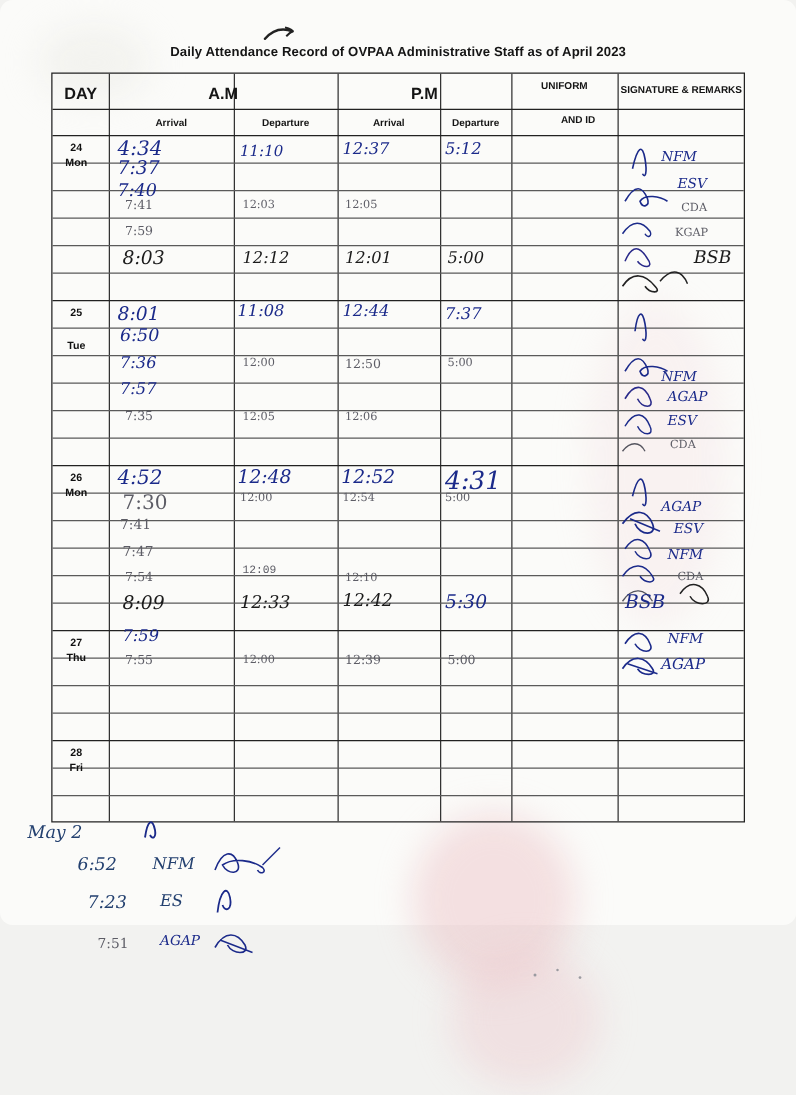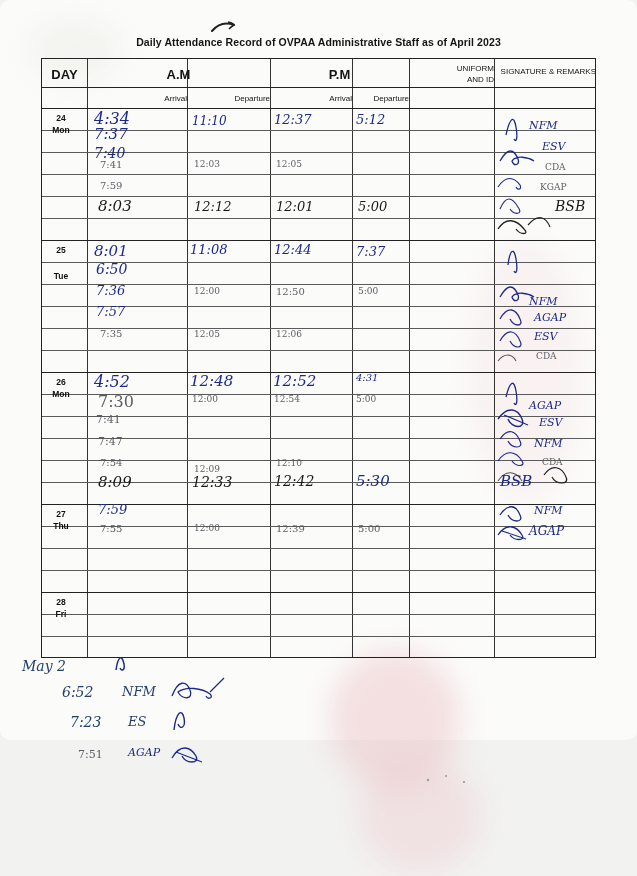--- a/index.html
+++ b/index.html
@@ -37,21 +37,21 @@
     border:1px solid #222;
     box-sizing:border-box;
   }
   .vline{position:absolute;top:0;bottom:0;width:1px;background:#333;}
   .hline{position:absolute;left:0;right:0;height:1px;background:#5a5a5a;}
   .hline.strong{background:#222;height:1px;}
   .cellhdr{
     position:absolute;text-align:center;font-size:13px;color:#141414;
     font-weight:bold;
   }
-  .cellhdr.sm{font-weight:normal;font-size:8px;text-align:right;}
+  .cellhdr.sm{font-weight:bold;font-size:8px;}
 
   .daynum{
     position:absolute;font-size:8.5px;color:#111;font-weight:bold;text-align:center;width:26px;
   }
 
   
   .hw{
     position:absolute;
     font-family:"DejaVu Serif", serif;
     font-style:italic;
@@ -94,21 +94,21 @@
     <div class="vline" style="left:367px;"></div>
     <div class="vline" style="left:452px;"></div>
 
     <div class="hline strong" style="top:28px;"></div>
     <div class="hline strong" style="top:49px;"></div>
 
     <div class="cellhdr" style="left:0;top:8px;width:45px;">DAY</div>
     <div class="cellhdr" style="left:45px;top:8px;width:183px;">A.M</div>
     <div class="cellhdr" style="left:228px;top:8px;width:139px;">P.M</div>
     <div class="cellhdr sm" style="left:367px;top:5px;width:85px;">UNIFORM</div>
-    <div class="cellhdr sm" style="left:367px;top:16px;width:85px;">AND ID</div>
+    <div class="cellhdr sm" style="left:367px;top:32px;width:85px;padding-left:11px;">AND ID</div>
     <div class="cellhdr sm" style="left:452px;top:8px;width:102px;">SIGNATURE &amp; REMARKS</div>
 
     <div class="cellhdr sm" style="left:45px;top:35px;width:100px;">Arrival</div>
     <div class="cellhdr sm" style="left:145px;top:35px;width:83px;">Departure</div>
     <div class="cellhdr sm" style="left:228px;top:35px;width:82px;">Arrival</div>
     <div class="cellhdr sm" style="left:310px;top:35px;width:57px;">Departure</div>
 
     <div class="hline" style="top:71px;"></div>
     <div class="hline" style="top:93px;"></div>
     <div class="hline" style="top:115px;"></div>
@@ -212,32 +212,32 @@
       <path d="M4 120 C10 112, 18 112, 22 120" stroke="#55555f" stroke-width="1.1" fill="none"></path>
     </svg>
     <div class="hw blue" style="left:487px;top:236px;font-size:11px;">NFM</div>
     <div class="hw blue" style="left:492px;top:252px;font-size:11px;">AGAP</div>
     <div class="hw blue" style="left:492px;top:271px;font-size:11px;">ESV</div>
     <div class="hw pencil" style="left:494px;top:292px;font-size:9px;font-style:normal;">CDA</div>
 
     <div class="hw blue" style="left:52px;top:313px;font-size:16px;">4:52</div>
     <div class="hw blue" style="left:148px;top:313px;font-size:15px;">12:48</div>
     <div class="hw blue" style="left:231px;top:313px;font-size:15px;">12:52</div>
-    <div class="hw blue" style="left:314px;top:313px;font-size:10px;">4:31</div>
+    <div class="hw blue" style="left:314px;top:313px;font-size:20px;">4:31</div>
 
     <div class="hw pencil" style="left:56px;top:333px;font-size:16px;font-style:normal;">7:30</div>
     <div class="hw pencil" style="left:150px;top:335px;font-size:9px;font-style:normal;">12:00</div>
     <div class="hw pencil" style="left:232px;top:335px;font-size:9px;font-style:normal;">12:54</div>
     <div class="hw pencil" style="left:314px;top:335px;font-size:9px;font-style:normal;">5:00</div>
 
     <div class="hw pencil" style="left:54px;top:354px;font-size:11px;font-style:normal;">7:41</div>
     <div class="hw pencil" style="left:56px;top:376px;font-size:11px;font-style:normal;">7:47</div>
 
     <div class="hw pencil" style="left:58px;top:398px;font-size:10px;font-style:normal;">7:54</div>
-    <div class="hw pencil" style="left:152px;top:405px;font-size:9px;font-style:normal;">12:09</div>
+    <div class="hw pencil" style="left:152px;top:392px;font-size:9px;font-style:normal;font-family:Liberation Mono, monospace;">12:09</div>
     <div class="hw pencil" style="left:234px;top:399px;font-size:9px;font-style:normal;">12:10</div>
 
     <div class="hw black" style="left:56px;top:414px;font-size:15px;">8:09</div>
     <div class="hw black" style="left:150px;top:415px;font-size:14px;">12:33</div>
     <div class="hw black" style="left:232px;top:414px;font-size:14px;">12:42</div>
     <div class="hw blue" style="left:314px;top:413px;font-size:15px;">5:30</div>
 
     <svg class="sig" style="left:452px;top:312px;width:102px;height:132px;" viewBox="0 0 102 132">
       <path d="M12 26 C16 10, 20 8, 22 20 C24 32, 22 36, 20 32" stroke="#1b2a8a" stroke-width="1.3" fill="none"></path>
       <path d="M4 48 C14 34, 24 38, 28 48 C32 58, 18 58, 14 48" stroke="#1b2a8a" stroke-width="1.4" fill="none"></path>

